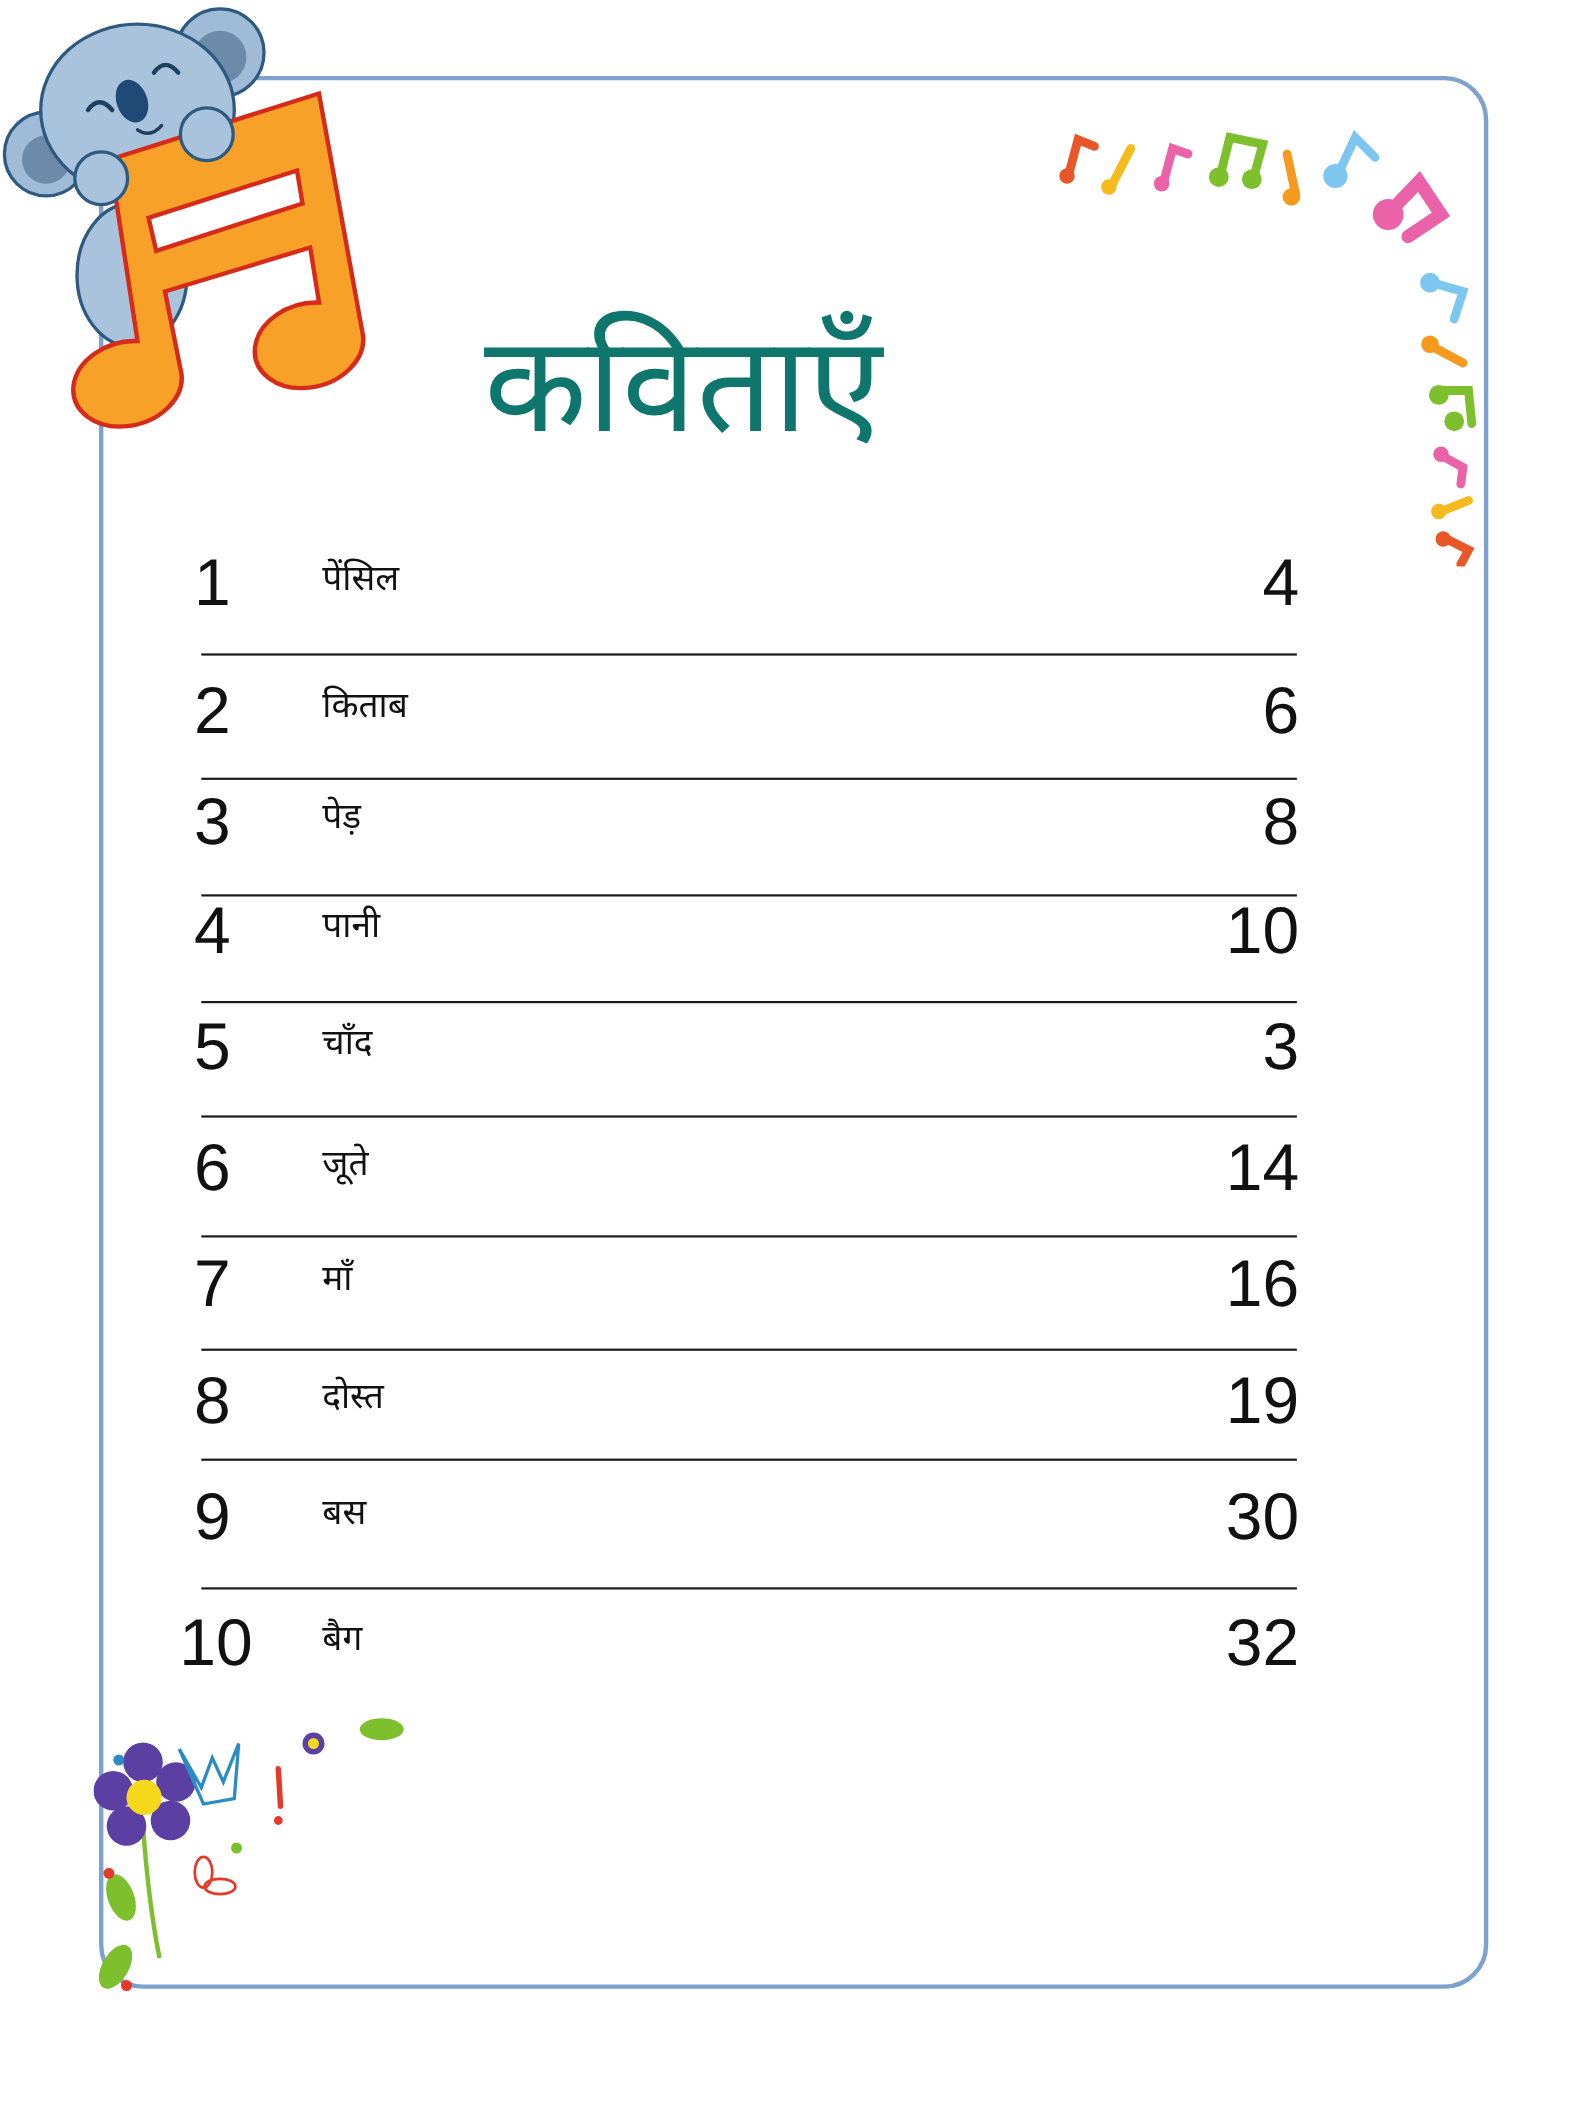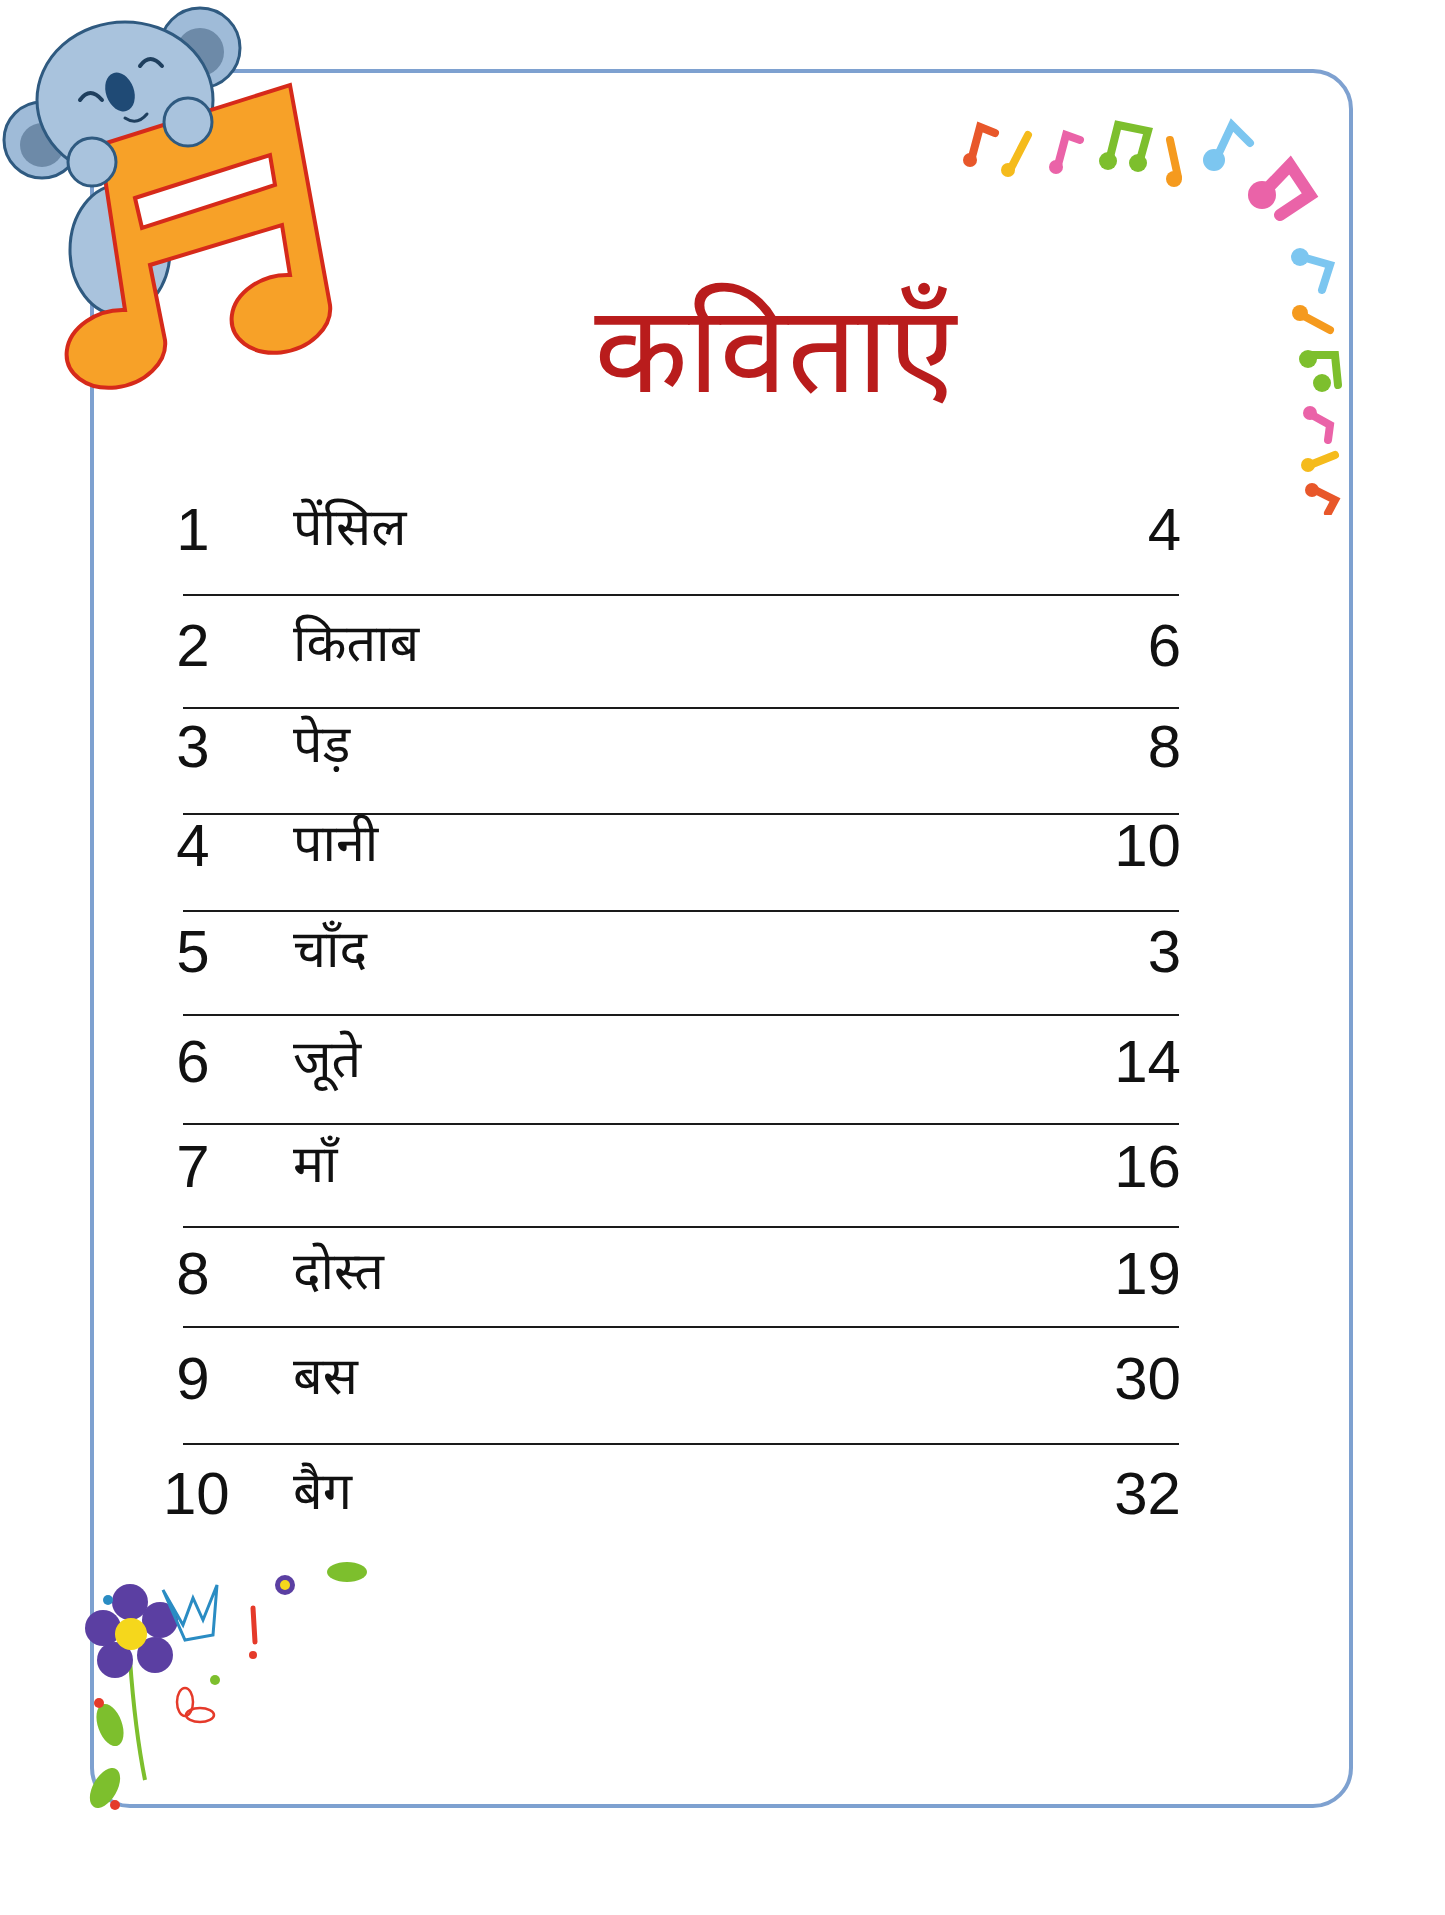--- a/index.html
+++ b/index.html
@@ -1,29 +1,29 @@
 <!DOCTYPE html>
 <html><head>
 <meta charset="utf-8">
 <style>
   html, body { margin: 0; padding: 0; background: #ffffff; }
   body { width: 1445px; height: 1915px; position: relative; overflow: hidden;
          font-family: "DejaVu Sans", "Liberation Sans", sans-serif; color: #111; }
   .frame { position: absolute; left: 90px; top: 69px; width: 1263px; height: 1739px;
            box-sizing: border-box; border: 4px solid #7ea1d0; border-radius: 40px; background: #fff; }
-  .title { position: absolute; left: 456px; top: 178px; width: 500px; text-align: right;
+  .title { position: absolute; left: 440px; top: 178px; width: 500px; text-align: left;
            font-family: "DejaVu Sans", sans-serif; font-size: 122px; line-height: 180px; font-weight: 400;
-           color: #b91c1c; white-space: nowrap; }
+           color: #0f766e; white-space: nowrap; }
   .toc { position: absolute; left: 183px; top: 0; width: 996px; }
   .row { position: absolute; left: 0; width: 996px; height: 60px; }
   .num { position: absolute; left: -20px; width: 60px; text-align: center; bottom: 0;
          font-family: "Liberation Sans", sans-serif; font-size: 60px; line-height: 60px; }
   .num.wide { left: -20px; }
-  .name { position: absolute; left: 110px; bottom: 2px; font-family: Liberation Serif, serif;
-          font-size: 52px; line-height: 60px; white-space: nowrap; }
+  .name { position: absolute; left: 110px; bottom: 2px; font-family: Liberation Mono, monospace;
+          font-size: 32px; line-height: 60px; white-space: nowrap; }
   .page { position: absolute; right: -2px; bottom: 0; text-align: right;
           font-family: "Liberation Sans", sans-serif; font-size: 60px; line-height: 60px; }
   .rule { position: absolute; left: 0; width: 996px; height: 2px; background: #1a1a1a; }
   .deco { position: absolute; }
 </style>
 </head>
 <body>
 
 <div class="frame"></div>
 

